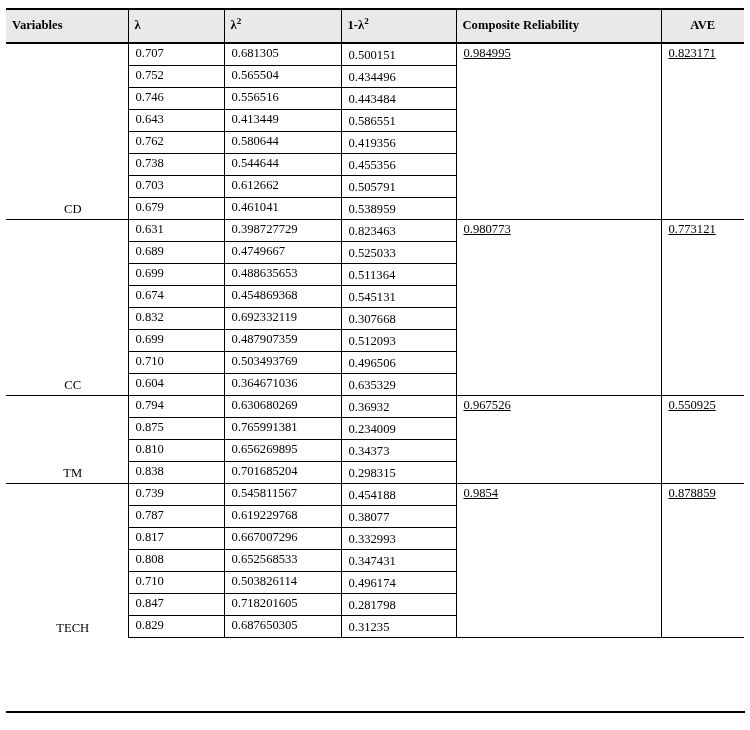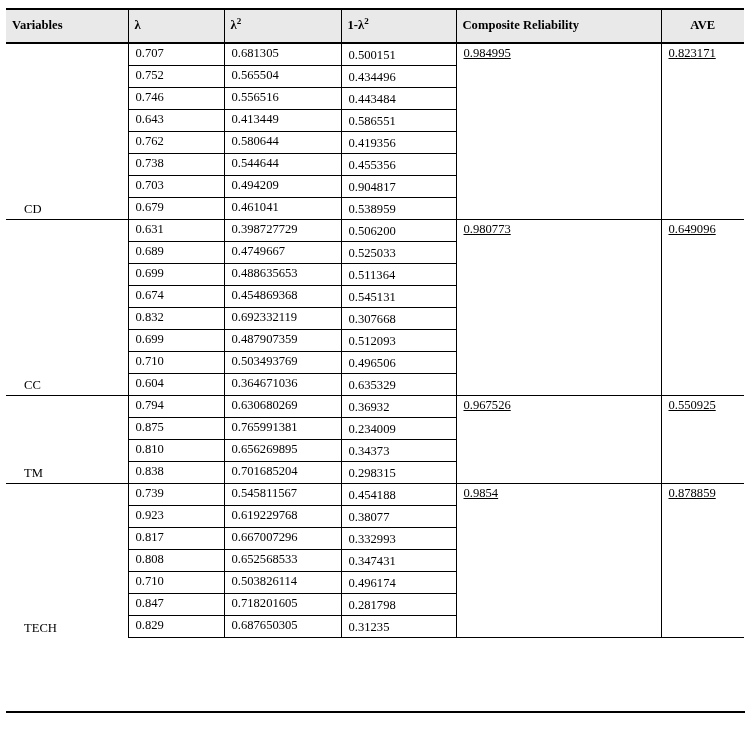--- a/index.html
+++ b/index.html
@@ -95,20 +95,21 @@
   td.ave-cell {
     border-right: none;
   }
 
   
   tr.group-start > td {
     border-top: 1.9px solid #000;
   }
   tr.group-start > td.group-label {
     border-top: 1.9px solid #000;
+    text-align: center;
   }
 
   
   .bottom-rule {
     position: absolute;
     left: 6px;
     top: 711px;
     width: 739px;
     height: 0;
     border-top: 2.4px solid #000;
@@ -173,35 +174,35 @@
           <td class="col-lambda-sq">0.580644</td>
           <td class="col-1lam2">0.419356</td>
         </tr>
         <tr>
           <td class="col-lambda">0.738</td>
           <td class="col-lambda-sq">0.544644</td>
           <td class="col-1lam2">0.455356</td>
         </tr>
         <tr>
           <td class="col-lambda">0.703</td>
-          <td class="col-lambda-sq">0.494209</td>
-          <td class="col-1lam2">0.904817</td>
+          <td class="col-lambda-sq">0.612662</td>
+          <td class="col-1lam2">0.505791</td>
         </tr>
         <tr>
           <td class="col-lambda">0.679</td>
           <td class="col-lambda-sq">0.461041</td>
           <td class="col-1lam2">0.538959</td>
         </tr>
         <tr class="group-start">
           <td class="group-label" rowspan="8">CC</td>
           <td class="col-lambda">0.631</td>
           <td class="col-lambda-sq">0.398727729</td>
-          <td class="col-1lam2">0.506200</td>
+          <td class="col-1lam2">0.823463</td>
           <td class="merged-stat" rowspan="8">0.980773</td>
-          <td class="merged-stat ave-cell" rowspan="8">0.649096</td>
+          <td class="merged-stat ave-cell" rowspan="8">0.773121</td>
         </tr>
         <tr>
           <td class="col-lambda">0.689</td>
           <td class="col-lambda-sq">0.4749667</td>
           <td class="col-1lam2">0.525033</td>
         </tr>
         <tr>
           <td class="col-lambda">0.699</td>
           <td class="col-lambda-sq">0.488635653</td>
           <td class="col-1lam2">0.511364</td>
@@ -256,21 +257,21 @@
         </tr>
         <tr class="group-start">
           <td class="group-label" rowspan="7">TECH</td>
           <td class="col-lambda">0.739</td>
           <td class="col-lambda-sq">0.545811567</td>
           <td class="col-1lam2">0.454188</td>
           <td class="merged-stat" rowspan="7">0.9854</td>
           <td class="merged-stat ave-cell" rowspan="7">0.878859</td>
         </tr>
         <tr>
-          <td class="col-lambda">0.923</td>
+          <td class="col-lambda">0.787</td>
           <td class="col-lambda-sq">0.619229768</td>
           <td class="col-1lam2">0.38077</td>
         </tr>
         <tr>
           <td class="col-lambda">0.817</td>
           <td class="col-lambda-sq">0.667007296</td>
           <td class="col-1lam2">0.332993</td>
         </tr>
         <tr>
           <td class="col-lambda">0.808</td>

